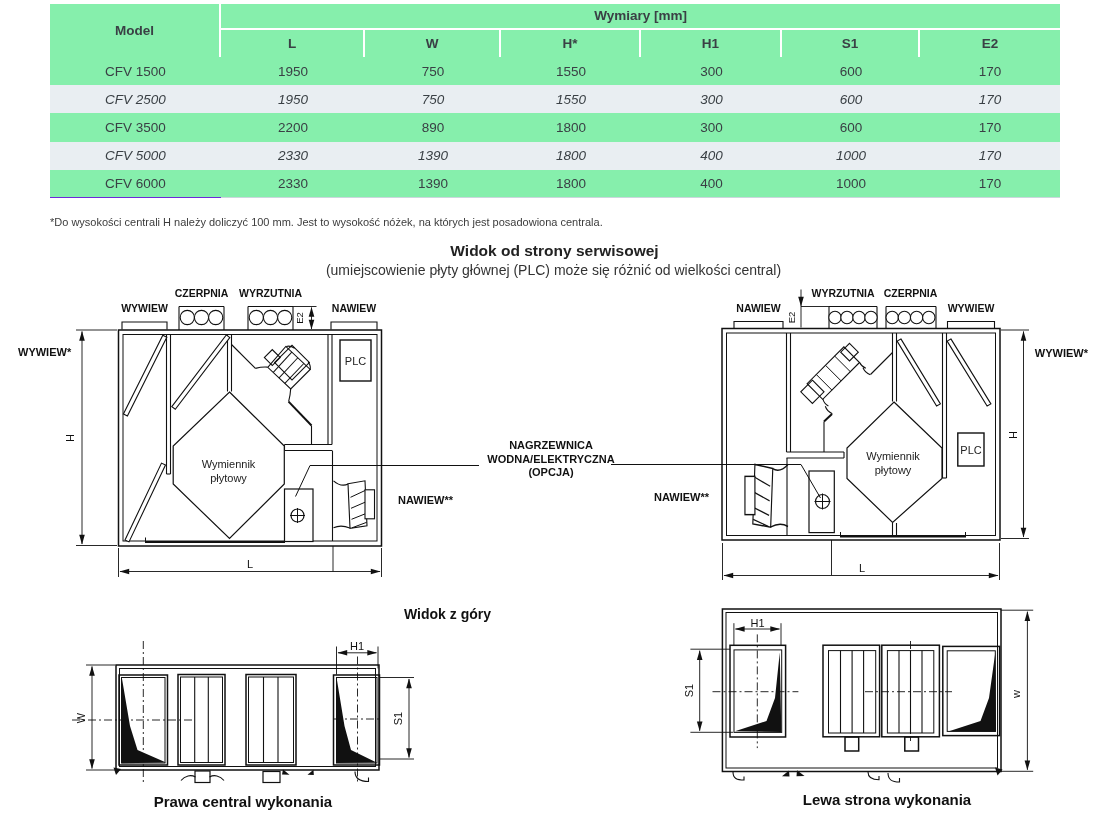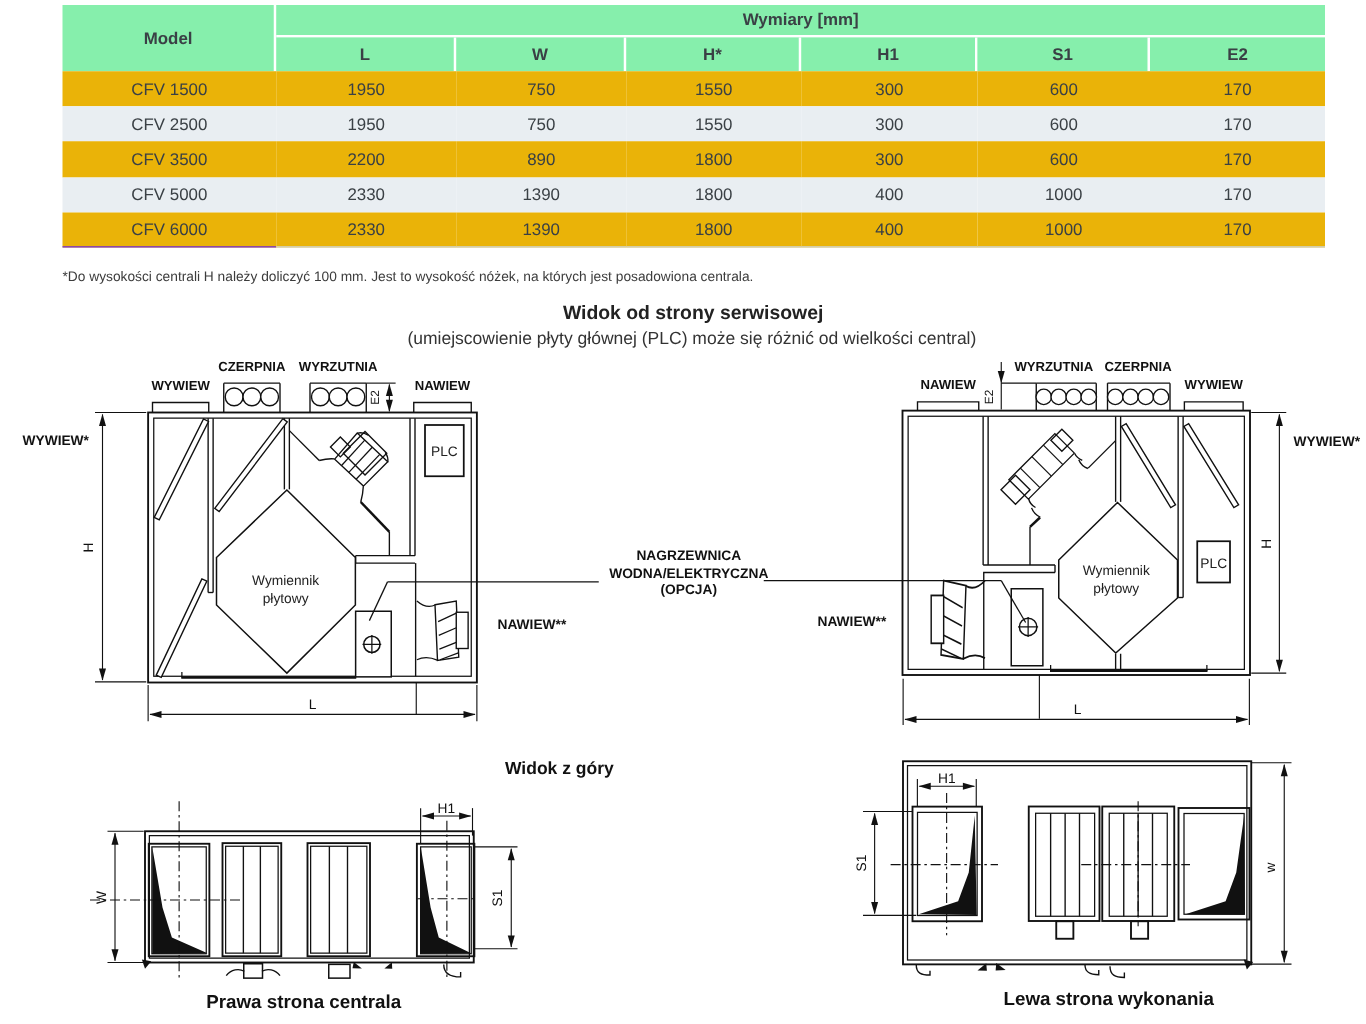--- a/index.html
+++ b/index.html
@@ -1,21 +1,21 @@
 <!DOCTYPE html>
 <html><head>
 <meta charset="utf-8">
 <style>
   html,body{margin:0;padding:0;background:#fff;}
   body{width:1093px;height:819px;position:relative;font-family:"Liberation Sans",sans-serif;overflow:hidden;}
   table.dims{position:absolute;left:50px;top:4px;border-collapse:separate;border-spacing:0;table-layout:fixed;width:1010px;}
   table.dims td{padding:0;text-align:center;vertical-align:middle;font-size:13.5px;color:#3a4045;}
   td.hd{background:#86efac;font-weight:bold;color:#333a40;}
-  td.w{background:#eab308;}
-  td.a{background:#e9eef2;}
+  td.w{background:#86efac;}
+  td.a{background:#e9eef2;font-style:italic;}
   .fn{position:absolute;left:50px;top:216px;font-size:11px;color:#3c3c3c;}
   .t1{position:absolute;left:8px;top:242px;width:1093px;text-align:center;font-size:15.5px;font-weight:bold;color:#222;}
   .t2{position:absolute;left:7px;top:262px;width:1093px;text-align:center;font-size:14px;color:#333;}
   .t3{position:absolute;left:0;top:606px;width:895px;text-align:center;font-size:14px;font-weight:bold;color:#111;}
   .cap{position:absolute;font-size:15px;font-weight:bold;color:#111;text-align:center;}
   .nag{position:absolute;left:470px;top:439px;width:162px;text-align:center;font-size:11px;font-weight:bold;color:#111;line-height:13.5px;}
   svg.ov{position:absolute;left:0;top:0;}
   .k{stroke:#111;fill:none;stroke-width:1.1px;}
   .k2{stroke-width:2px;}
   .kk{stroke-width:1.5px;}
@@ -102,21 +102,21 @@
         <td class="w" style="border-bottom:1px solid #ccd6dd;">1000</td>
         <td class="w" style="border-bottom:1px solid #ccd6dd;">170</td>
       </tr>
 </tbody>
   </table>
 <div class="fn">*Do wysokości centrali H należy doliczyć 100 mm. Jest to wysokość nóżek, na których jest posadowiona centrala.</div>
 <div class="t1">Widok od strony serwisowej</div>
 <div class="t2">(umiejscowienie płyty głównej (PLC) może się różnić od wielkości central)</div>
 <div class="t3">Widok z góry</div>
 <div class="nag">NAGRZEWNICA<br>WODNA/ELEKTRYCZNA<br>(OPCJA)</div>
-<div class="cap" style="left:93px;top:793px;width:300px;">Prawa strona centrala</div>
+<div class="cap" style="left:93px;top:793px;width:300px;">Prawa central wykonania</div>
 <div class="cap" style="left:737px;top:791px;width:300px;">Lewa strona wykonania</div>
 <svg class="ov" width="1093" height="819" viewBox="0 0 1093 819">
 <defs>
   <marker id="ar" markerWidth="11" markerHeight="7" refX="10" refY="3.5" orient="auto-start-reverse" markerUnits="userSpaceOnUse">
     <path d="M10.5,3.5 L0.8,0.7 L0.8,6.3 Z" fill="#111"></path>
   </marker>
   <g id="fanH">
     <path class="k" d="M0,-23.5 Q7.5,-17 14.7,-20.3"></path>
     <path class="k" d="M0,23.5 Q7.5,20 16.3,23.8"></path>
     <polygon class="k wf" points="14.5,-20.5 31.5,-23.5 33.5,21.5 16.5,24"></polygon>

